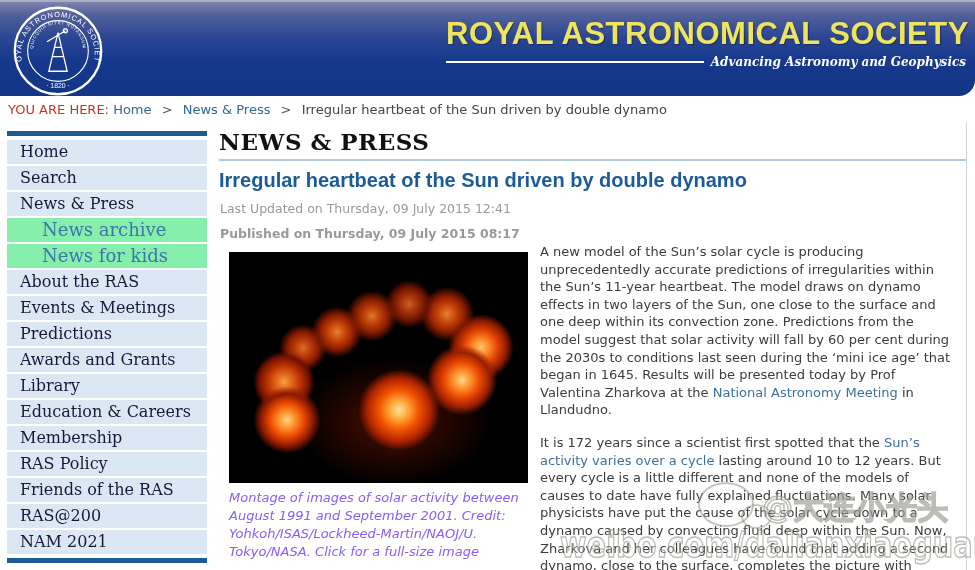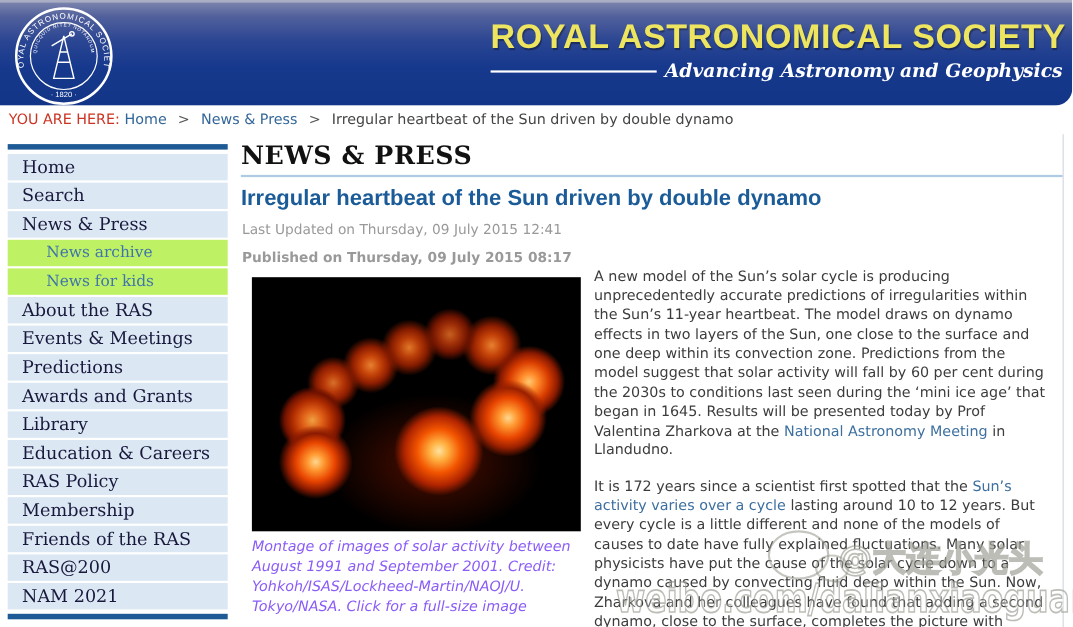--- a/index.html
+++ b/index.html
@@ -11,38 +11,38 @@
           background:linear-gradient(#7b84ac 0%,#51609c 14%,#2a4592 38%,#17398d 62%,#123586 100%);
           border-top:2px solid #a9aec5;border-radius:0 0 16px 0;box-sizing:border-box;}
   #logo{position:absolute;left:12px;top:3px;width:92px;height:92px;}
   .header-text{position:absolute;right:9px;top:14px;width:520px;text-align:right;}
   .site-title{font-family:"Liberation Sans",sans-serif;font-weight:bold;font-size:31px;
               color:#ede45f;letter-spacing:.5px;white-space:nowrap;
               text-shadow:1px 1px 1px rgba(0,0,0,.35);}
   .tagline-row{display:flex;align-items:center;margin-top:3px;}
   .tagline-line{flex:1;height:2px;background:#fff;margin-right:7px;}
   .tagline{font-family:"DejaVu Serif",serif;font-style:italic;font-weight:bold;
-           font-size:17px;color:#fff;white-space:nowrap;}
+           font-size:12px;color:#fff;white-space:nowrap;}
 
   
   #breadcrumb{position:absolute;left:8px;top:99px;height:22px;line-height:22px;
               font-size:13px;color:#444;white-space:nowrap;}
   #breadcrumb .bc-prefix{color:#cc3322;}
   #breadcrumb a{color:#336699;text-decoration:none;}
   #breadcrumb .sep{color:#555;margin:0 6px;}
 
   
   #sidebar{position:absolute;left:7px;top:131px;width:200px;}
   .navbar-cap{height:5px;background:#1d5a96;}
   #sidebar-list{display:block;margin:4px 0;}
   .side-item{display:block;height:24px;line-height:24px;margin-bottom:2px;
              background:#dbe8f4;color:#18183c;text-decoration:none;
              font-family:"DejaVu Serif",serif;font-size:16px;padding-left:13px;
              box-sizing:border-box;}
-  .side-item.sub{background:#bef264;color:#3f74ad;font-size:14px;padding-left:35px;}
+  .side-item.sub{background:#86efac;color:#3f74ad;font-size:18px;padding-left:35px;}
 
   
   .section-title{position:absolute;left:219px;top:128px;margin:0;
                  font-family:"DejaVu Serif",serif;font-weight:bold;font-size:23px;
                  color:#111;letter-spacing:.5px;}
   .title-rule{position:absolute;left:219px;top:159px;width:747px;height:2px;background:#aecbe3;}
   .article-title{position:absolute;left:219px;top:169px;margin:0;
                  font-family:"Liberation Sans",sans-serif;font-weight:bold;font-size:20px;
                  color:#1a5b98;}
   .date-line{position:absolute;left:220px;color:#999;font-size:12.5px;}
@@ -135,22 +135,22 @@
         <a href="#" class="side-item">Search</a>
         <a href="#" class="side-item">News &amp; Press</a>
         <a href="#" class="side-item sub">News archive</a>
         <a href="#" class="side-item sub">News for kids</a>
         <a href="#" class="side-item">About the RAS</a>
         <a href="#" class="side-item">Events &amp; Meetings</a>
         <a href="#" class="side-item">Predictions</a>
         <a href="#" class="side-item">Awards and Grants</a>
         <a href="#" class="side-item">Library</a>
         <a href="#" class="side-item">Education &amp; Careers</a>
+        <a href="#" class="side-item">Membership</a>
         <a href="#" class="side-item">RAS Policy</a>
-        <a href="#" class="side-item">Membership</a>
         <a href="#" class="side-item">Friends of the RAS</a>
         <a href="#" class="side-item">RAS@200</a>
         <a href="#" class="side-item">NAM 2021</a>
       </nav>
     <div class="navbar-cap"></div>
   </div>
 
   <h1 class="section-title">NEWS &amp; PRESS</h1>
   <div class="title-rule"></div>
   <h2 class="article-title">Irregular heartbeat of the Sun driven by double dynamo</h2>

